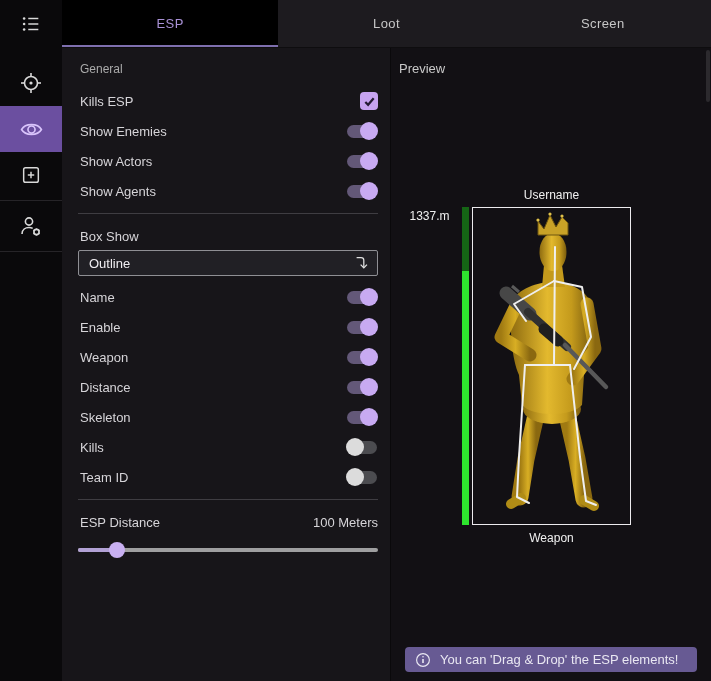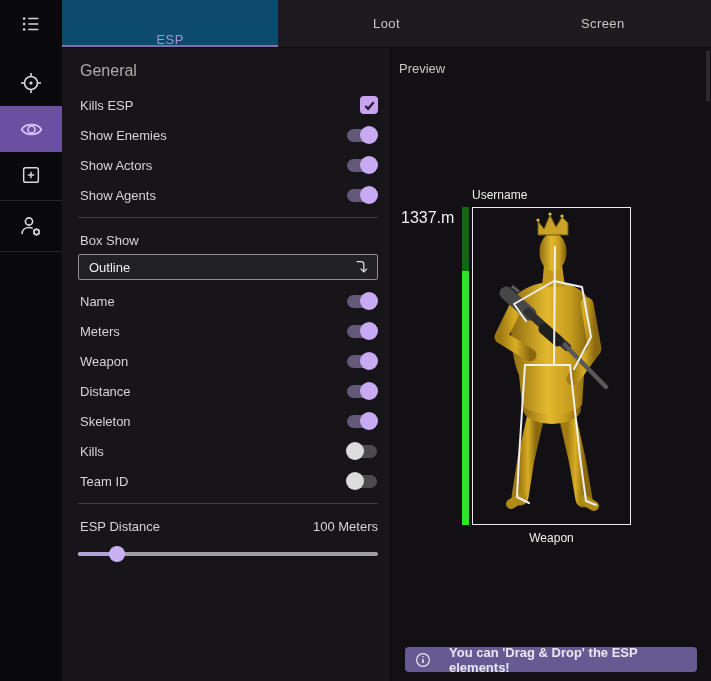--- a/index.html
+++ b/index.html
@@ -17,28 +17,28 @@
   .sb-spacer { height:12px; }
   .sb-divider { height:1px; background:#262428; margin:2px 0; }
 
   
   .content { flex:1; display:flex; flex-direction:column; }
 
   
   .tabbar { height:48px; display:flex; background:#1d1b1f; border-bottom:1px solid #0e0d0f; }
   .tab { flex:1; display:flex; align-items:center; justify-content:center;
     font-size:13px; letter-spacing:.4px; color:#c7c7c7; cursor:pointer; position:relative; }
-  .tab.active { background:#0c4a6e; color:#a991d6;align-items:flex-end; }
+  .tab.active { background:#000000; color:#a991d6; }
   .tab.active::after { content:""; position:absolute; left:0; right:0; bottom:0; height:2px; background:#7e6fae; }
 
   .panels { flex:1; display:flex; min-height:0; }
 
   
   .settings { width:328px; flex-shrink:0; background:#171519; padding:0 12px 0 16px; }
-  .sec-title { font-size:16px; color:#ababab; padding:14px 0 10px 2px; }
+  .sec-title { font-size:12px; color:#ababab; padding:14px 0 10px 2px; }
   .row { height:30px; display:flex; align-items:center; justify-content:space-between; }
   .row .lbl { font-size:13px; color:#d6d4d8; padding-left:2px; }
   .divider { height:1px; background:#3f3d42; margin:7px 0; }
 
   
   .checkbox { width:18px; height:18px; border-radius:4px; background:#c7a3f0;
     display:flex; align-items:center; justify-content:center; cursor:pointer; }
   .checkbox svg { stroke:#241a33; stroke-width:2.4; fill:none; }
 
   
@@ -61,38 +61,38 @@
   .slider-row { height:26px; position:relative; cursor:pointer; }
   .slider-track { position:absolute; left:0; right:0; top:11px; height:4px; border-radius:2px; background:#9f9fa0; }
   .slider-fill { position:absolute; left:0; top:11px; height:4px; border-radius:2px;
     width:calc(var(--pct)*1%); background:#b2a1d5; }
   .slider-knob { position:absolute; top:5px; left:calc(var(--pct)*1% - 8px);
     width:16px; height:16px; border-radius:50%; background:#c9b0f2; }
 
   
   .preview { flex:1; position:relative; background:#121014; border-left:1px solid #0a090b; }
   .pv-title { position:absolute; top:13px; left:8px; font-size:13px; color:#c9c9c9; }
-  .pv-username { position:absolute; top:140px; left:81px; width:159px; text-align:left;
+  .pv-username { position:absolute; top:140px; left:81px; width:159px; text-align:center;
     font-size:12px; color:#f0f0f0; cursor:grab; }
-  .pv-distance { position:absolute; top:161px; left:10px; width:57px; text-align:left;
-    font-size:16px; color:#f0f0f0; cursor:grab; }
+  .pv-distance { position:absolute; top:161px; left:10px; width:57px; text-align:center;
+    font-size:12px; color:#f0f0f0; cursor:grab; }
   .pv-box { position:absolute; top:159px; left:81px; width:159px; height:318px;
     border:1px solid #eceaee; cursor:grab; }
   .pv-health { position:absolute; top:159px; left:71px; width:7px; height:318px;
     display:flex; flex-direction:column; cursor:grab; }
   .pv-health .hp-dark { height:calc((100 - var(--hp))*1%); background:#156515; }
   .pv-health .hp-bright { flex:1; background:#2ee52e; }
   .pv-weapon { position:absolute; top:483px; left:81px; width:159px; text-align:center;
     font-size:12px; color:#f0f0f0; cursor:grab; }
   .pv-figure { position:absolute; top:159px; left:81px; }
   .pv-scroll { position:absolute; top:2px; right:1px; width:4px; height:52px;
     background:#2c2a2e; border-radius:2px; }
   .banner { position:absolute; left:14px; right:14px; bottom:9px; height:25px;
     background:#675a93; border-radius:4px; display:flex; align-items:center;
-    padding:0 10px; gap:18px;font-weight:bold; }
+    padding:0 10px; gap:9px; }
   .banner svg { stroke:#e9e7f2; fill:none; stroke-width:1.3; flex-shrink:0; }
   .banner .txt { font-size:13px; color:#e9e7f2; }
 </style>
 </head>
 <body>
 
 <div class="app">
 
   <aside class="sidebar">
     <div class="sb-item menu">
@@ -203,21 +203,21 @@
           </svg>
         </div>
 
         <div class="row">
           <span class="lbl">Name</span>
           <span class="toggle tg-wrap on">
               <span class="knob"></span>
             </span>
         </div>
         <div class="row">
-          <span class="lbl">Meters</span>
+          <span class="lbl">Enable</span>
           <span class="toggle tg-wrap on">
               <span class="knob"></span>
             </span>
         </div>
         <div class="row">
           <span class="lbl">Weapon</span>
           <span class="toggle tg-wrap on">
               <span class="knob"></span>
             </span>
         </div>

